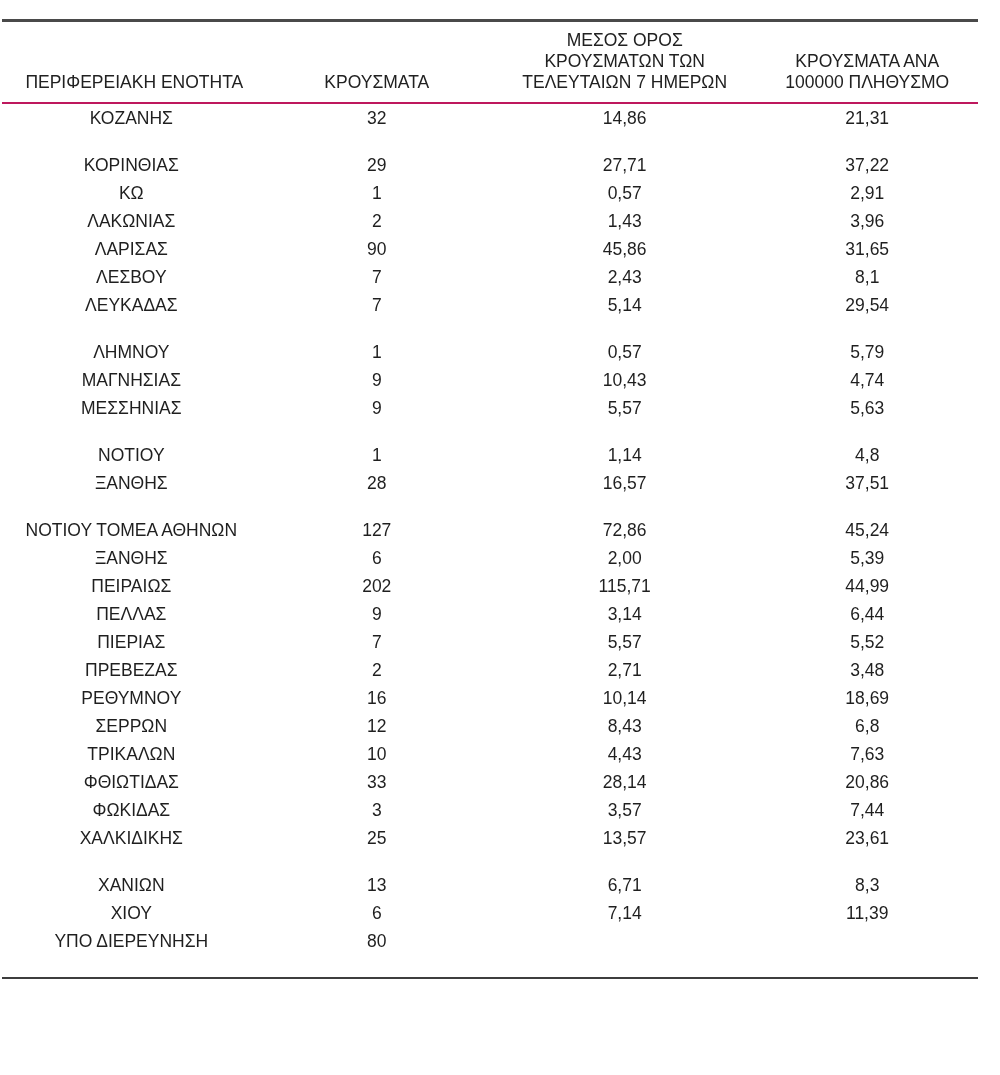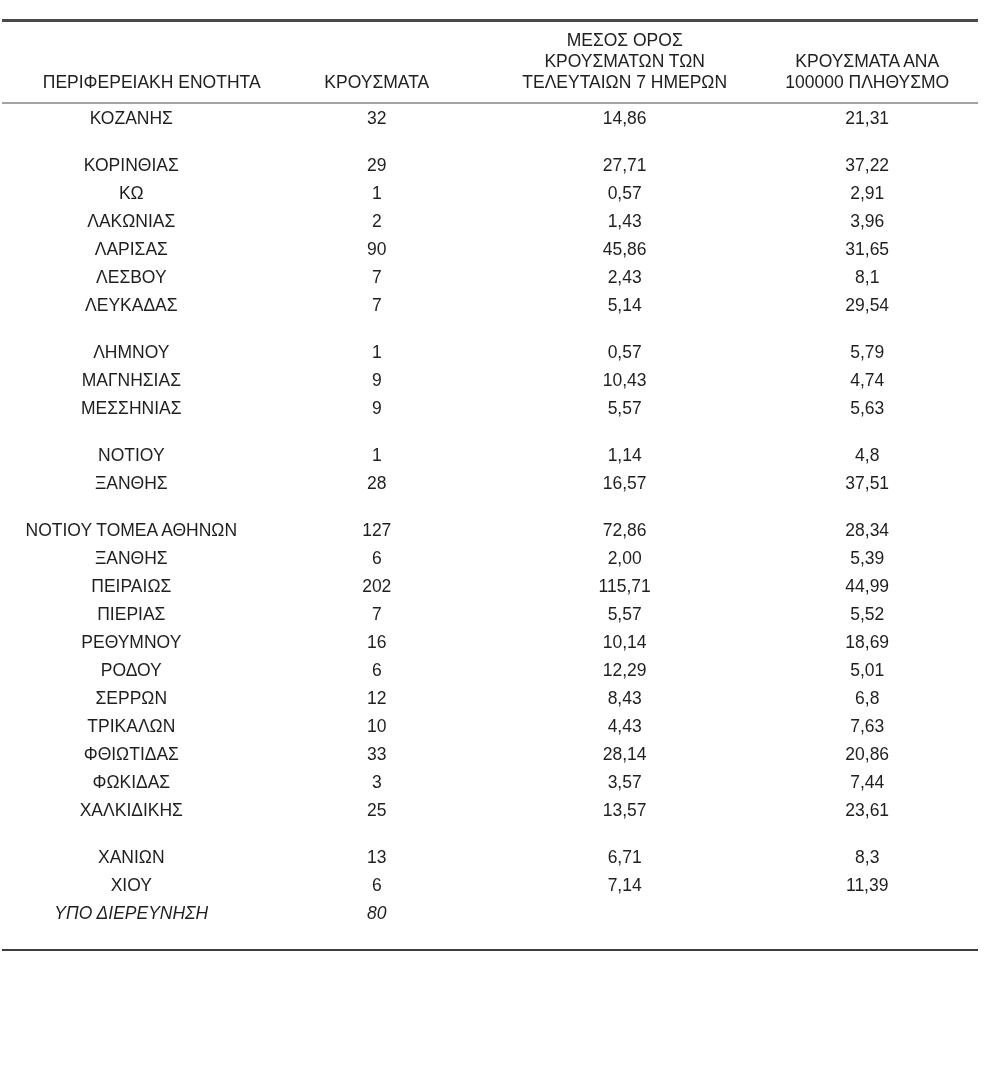--- a/index.html
+++ b/index.html
@@ -31,40 +31,39 @@
   col.c-per100k { width: 22.7%; }
 
   thead th {
     vertical-align: bottom;
     font-weight: 400;
     font-size: 17.5px;
     line-height: 21px;
     white-space: pre-line;
     text-align: center;
     padding: 8px 0 9px 0;
-    border-bottom: 2px solid #a3a3a3;
+    border-bottom: 2px solid #be185d;
     color: #212121;
   }
   thead th.th-region {
-    text-align: right;
+    text-align: center;
     padding-left: 6px;
   }
   tbody td {
     text-align: center;
     font-size: 17.5px;
     line-height: 28px;
     padding: 0;
     vertical-align: middle;
     color: #1f1f1f;
   }
   tbody tr.gap td {
     padding-top: 19px;
   }
   tbody tr.italic td {
-    font-style: italic;
   }
 </style>
 </head>
 <body>
 
 <div class="table-container">
   <table>
     <colgroup>
       <col class="c-region">
       <col class="c-cases">
@@ -152,51 +151,57 @@
         <tr>
           <td>ΞΑΝΘΗΣ</td>
           <td>28</td>
           <td>16,57</td>
           <td>37,51</td>
         </tr>
         <tr class="gap">
           <td>ΝΟΤΙΟΥ ΤΟΜΕΑ ΑΘΗΝΩΝ</td>
           <td>127</td>
           <td>72,86</td>
-          <td>28,34</td>
+          <td>45,24</td>
         </tr>
         <tr>
           <td>ΞΑΝΘΗΣ</td>
           <td>6</td>
           <td>2,00</td>
           <td>5,39</td>
         </tr>
         <tr>
           <td>ΠΕΙΡΑΙΩΣ</td>
           <td>202</td>
           <td>115,71</td>
           <td>44,99</td>
         </tr>
         <tr>
+          <td>ΠΕΛΛΑΣ</td>
+          <td>9</td>
+          <td>3,14</td>
+          <td>6,44</td>
+        </tr>
+        <tr>
           <td>ΠΙΕΡΙΑΣ</td>
           <td>7</td>
           <td>5,57</td>
           <td>5,52</td>
         </tr>
         <tr>
+          <td>ΠΡΕΒΕΖΑΣ</td>
+          <td>2</td>
+          <td>2,71</td>
+          <td>3,48</td>
+        </tr>
+        <tr>
           <td>ΡΕΘΥΜΝΟΥ</td>
           <td>16</td>
           <td>10,14</td>
           <td>18,69</td>
-        </tr>
-        <tr>
-          <td>ΡΟΔΟΥ</td>
-          <td>6</td>
-          <td>12,29</td>
-          <td>5,01</td>
         </tr>
         <tr>
           <td>ΣΕΡΡΩΝ</td>
           <td>12</td>
           <td>8,43</td>
           <td>6,8</td>
         </tr>
         <tr>
           <td>ΤΡΙΚΑΛΩΝ</td>
           <td>10</td>

